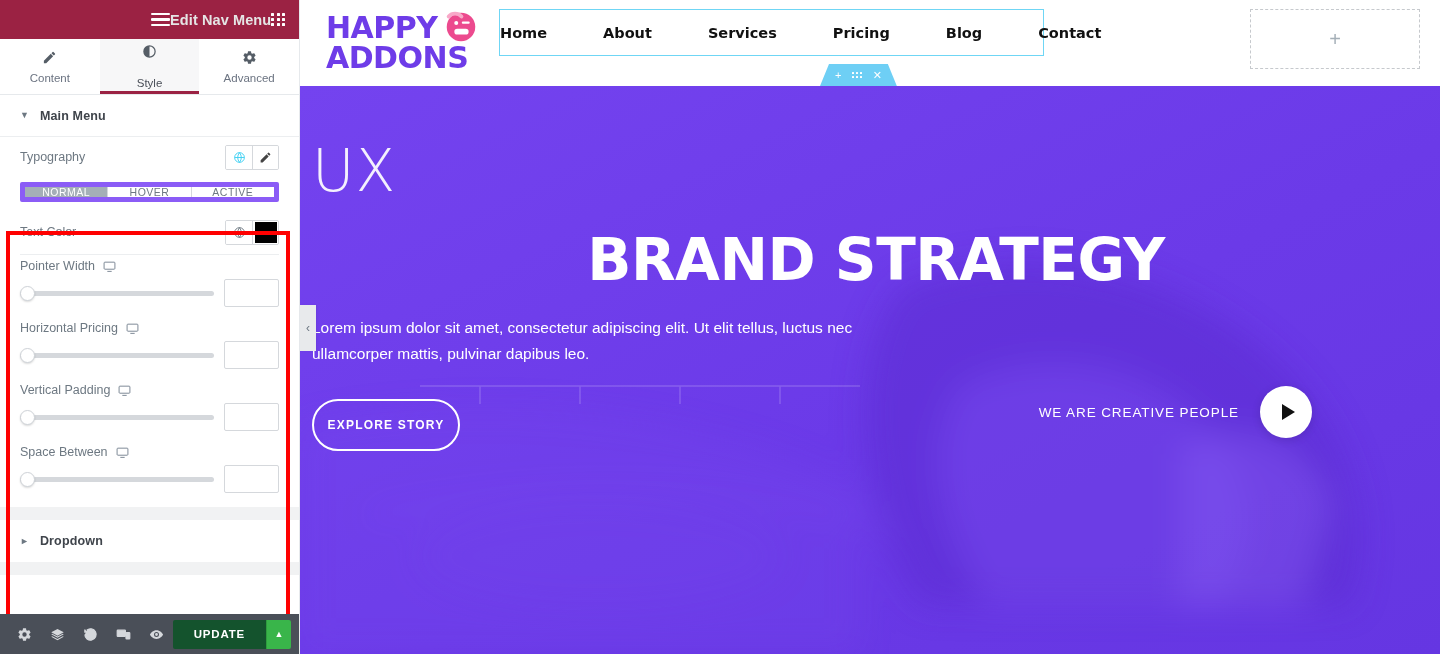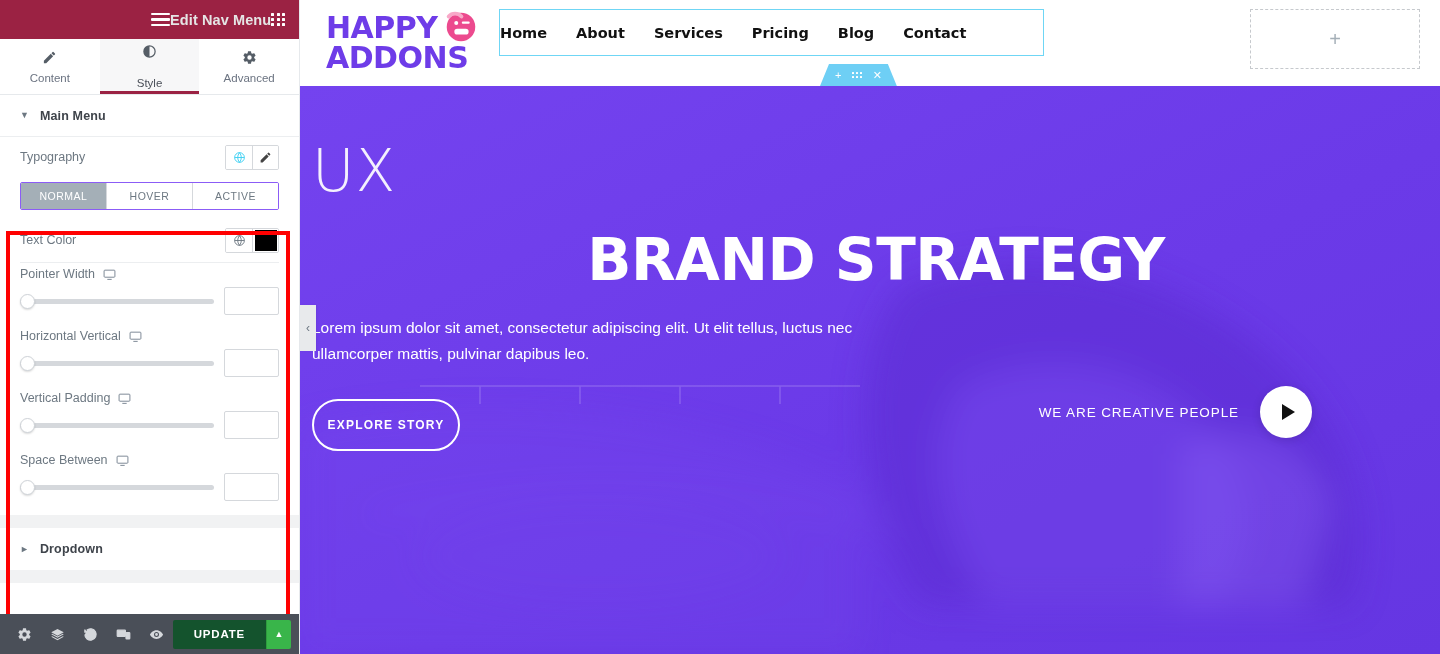--- a/index.html
+++ b/index.html
@@ -51,21 +51,21 @@
   .row { display: flex; align-items: center; justify-content: space-between; min-height: 40px; }
   .row-label { font-size: 12.5px; color: #6d7882; display: flex; align-items: center; gap: 8px; }
   .mon-icon svg { width: 13px; height: 13px; display: block; }
 
   .icon-btn-group { display: flex; border: 1px solid #d5d8dc; border-radius: 2px; overflow: hidden; height: 25px; }
   .icon-btn { width: 26px; display: flex; align-items: center; justify-content: center; cursor: pointer; background: #fff; }
   .icon-btn + .icon-btn { border-left: 1px solid #d5d8dc; }
   .icon-btn svg { width: 13px; height: 13px; }
   .swatch { width: 22px; height: 21px; background: #000; display: block; }
 
-  .tabs3 { display: flex; border: 1px solid #8b5cf6; border-radius: 2px; overflow: hidden; height: 28px; margin: 5px 0 10px; }
+  .tabs3 { display: flex; border: 5px solid #8b5cf6; border-radius: 2px; overflow: hidden; height: 20px; margin: 5px 0 10px; }
   .tab3 { flex: 1; display: flex; align-items: center; justify-content: center; font-size: 10.5px; letter-spacing: .5px; color: #6d7882; background: #fff; cursor: pointer; }
   .tab3 + .tab3 { border-left: 1px solid #d5d8dc; }
   .tab3.active { background: #a4afb7; color: #fff; }
 
   .divider { height: 1px; background: #eceef0; margin: 2px 0 4px; }
 
   .slider-row { display: flex; align-items: center; justify-content: space-between; gap: 10px; padding: 6px 0 14px; }
   .slider { position: relative; flex: 1; height: 14px; display: flex; align-items: center; cursor: pointer; }
   .slider .track { width: 100%; height: 5px; background: #d5d8dc; border-radius: 3px; }
   .slider .knob { position: absolute; left: 0; width: 15px; height: 15px; border-radius: 50%; background: #fff; border: 1px solid #cfd3d8; box-shadow: 0 1px 2px rgba(0,0,0,.15); }
@@ -108,21 +108,21 @@
 
   .site-header { height: 86px; background: #fff; display: flex; align-items: flex-start; position: relative; z-index: 5; }
   .logo { margin: 14px 0 0 26px; width: 186px; flex: 0 0 186px; }
   .logo-l1 { display: flex; align-items: flex-start; }
   .logo-word { font-size: 30px; font-weight: 800; color: #6e3ce8; letter-spacing: -.5px; line-height: .95; font-family: "DejaVu Sans", sans-serif; }
   .face { width: 38px; height: 38px; margin-left: 4px; margin-top: -8px; position: relative; }
 
   .nav-select-box {
     position: absolute; left: 199px; top: 9px; width: 545px; height: 47px;
     border: 1px solid #6fd6f5; background: #fff;
-    display: flex; align-items: center; justify-content: flex-start; padding-right: 28px; gap: 29px;
+    display: flex; align-items: center; justify-content: flex-start; padding-right: 28px; gap: 56px;
   }
   .nav-link { font-size: 14.5px; font-weight: 700; color: #111; cursor: pointer; font-family: "DejaVu Sans", sans-serif; }
 
   .elem-toolbar {
     position: absolute; left: 520px; top: 64px; height: 22px; background: #6ecff5;
     display: flex; align-items: center; gap: 11px; padding: 0 15px; z-index: 8;
     clip-path: polygon(9px 0, calc(100% - 9px) 0, 100% 100%, 0 100%);
   }
   .elem-toolbar span { color: #fff; font-size: 11px; line-height: 1; cursor: pointer; }
   .tb-grid { display: grid; grid-template-columns: repeat(3,2px); grid-template-rows: repeat(2,2px); gap: 1.6px; }
@@ -280,21 +280,21 @@
             <span class="slider">
                 <span class="track"></span>
                 <span class="knob"></span>
               </span>
             <span class="num-input"></span>
           </div>
         </div>
 
         <div>
           <div class="row-label">
-            <span>Horizontal Vertical</span>
+            <span>Horizontal Pricing</span>
             <span class="mon-icon">
               <svg viewBox="0 0 24 24" fill="none" stroke="#7b8794" stroke-width="1.8">
                   <rect x="2" y="4" width="20" height="13" rx="1.5"></rect>
                   <path d="M8 21h8"></path>
                 </svg>
             </span>
           </div>
           <div class="slider-row">
             <span class="slider">
                 <span class="track"></span>

